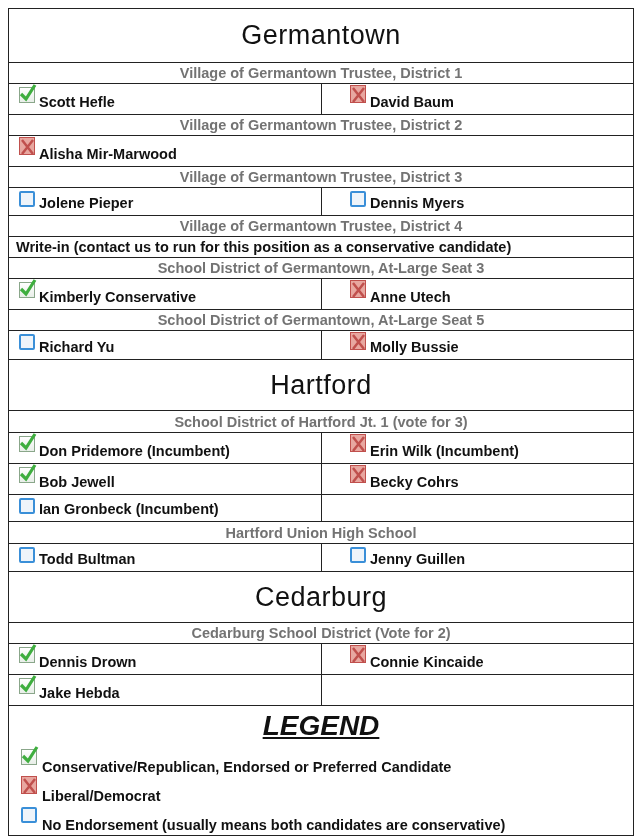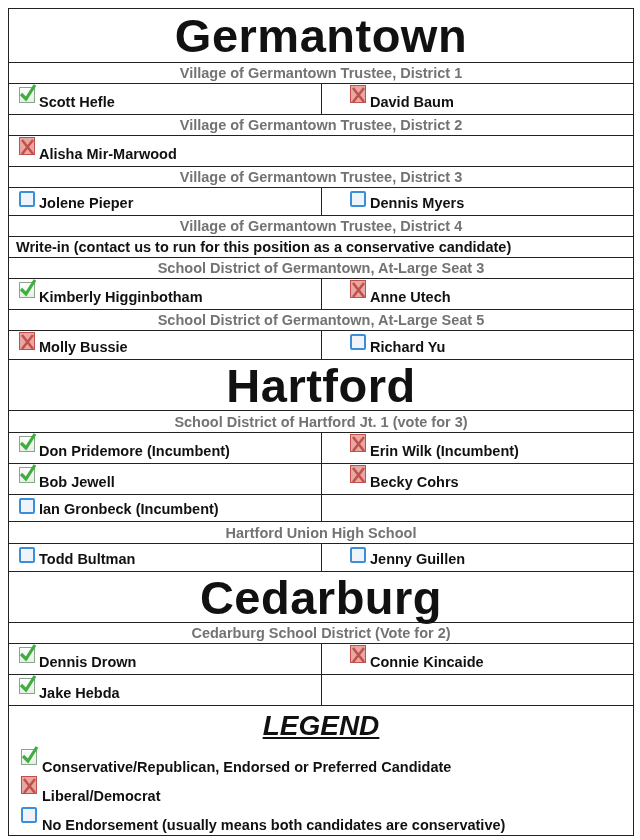--- a/index.html
+++ b/index.html
@@ -1,21 +1,21 @@
 <!DOCTYPE html>
 <html><head>
 <meta charset="utf-8">
 <style>
   html, body { margin:0; padding:0; background:#fff; }
   body { width:640px; height:840px; position:relative; overflow:hidden;
          font-family:"Liberation Sans", "DejaVu Sans", sans-serif; color:#111; }
   .sheet { position:absolute; left:8px; top:8px; width:624px;
            border:1.5px solid #222; border-bottom:none; }
   .row { border-bottom:1.5px solid #222; box-sizing:border-box; display:flex; }
-  .title { justify-content:center; align-items:center; font-weight:bold; font-size:47px; letter-spacing:0.5px; }
+  .title { justify-content:center; align-items:center; font-weight:normal; font-size:27px; letter-spacing:0.5px; }
   .race { justify-content:center; align-items:center; color:#737373; font-weight:bold; font-size:14.5px; }
   .cell { flex:0 0 50%; box-sizing:border-box; display:flex; align-items:flex-end; padding:0 0 4px 10px; font-weight:bold; font-size:14.5px; position:relative; }
   .cell + .cell { border-left:1.5px solid #222; padding-left:28px; }
   .cell .name { margin-left:4px; }
   .full { justify-content:flex-start; align-items:center; padding-left:7px; font-weight:bold; font-size:14.5px; }
   .icon { width:16px; height:16px; display:inline-block; position:relative; flex:0 0 16px; align-self:flex-start; margin-top:3px; }
   .ic-check { background:linear-gradient(#fff,#e8eee8); border:1px solid #8aa68a; box-sizing:border-box; }
   .ic-check svg { position:absolute; left:-1px; top:-5px; }
   .ic-x { width:15px; height:18px; background:#e8a7a0; border:1px solid #c0504d; box-sizing:border-box; margin-top:1px; }
   .ic-x svg { position:absolute; left:0; top:0; }
@@ -80,45 +80,45 @@
   <div class="row full" style="height:21px">Write-in (contact us to run for this position as a conservative candidate)</div>
 
   <div class="row race" style="height:21px">School District of Germantown, At-Large Seat 3</div>
   <div class="row" style="height:31px">
     <div class="cell">
       <span class="icon ic-check">
           <svg width="18" height="20" viewBox="0 0 18 20">
             <path d="M2 11 L7 16 L16 2" stroke="#3fae3f" stroke-width="3.2" fill="none"></path>
           </svg>
         </span>
-      <span class="name">Kimberly Higginbotham</span>
+      <span class="name">Kimberly Conservative</span>
     </div>
     <div class="cell">
       <span class="icon ic-x">
           <svg width="15" height="18" viewBox="0 0 15 18">
             <path d="M2 2 L13 16 M13 2 L2 16" stroke="#c0504d" stroke-width="2.5"></path>
           </svg>
         </span>
       <span class="name">Anne Utech</span>
     </div>
   </div>
 
   <div class="row race" style="height:21px">School District of Germantown, At-Large Seat 5</div>
   <div class="row" style="height:29px">
     <div class="cell">
+      <span class="icon ic-none"></span>
+      <span class="name">Richard Yu</span>
+    </div>
+    <div class="cell">
       <span class="icon ic-x">
           <svg width="15" height="18" viewBox="0 0 15 18">
             <path d="M2 2 L13 16 M13 2 L2 16" stroke="#c0504d" stroke-width="2.5"></path>
           </svg>
         </span>
       <span class="name">Molly Bussie</span>
-    </div>
-    <div class="cell">
-      <span class="icon ic-none"></span>
-      <span class="name">Richard Yu</span>
     </div>
   </div>
 
   <div class="row title" style="height:51px">Hartford</div>
 
   <div class="row race" style="height:22px">School District of Hartford Jt. 1 (vote for 3)</div>
   <div class="row" style="height:31px">
     <div class="cell">
       <span class="icon ic-check">
           <svg width="18" height="20" viewBox="0 0 18 20">

